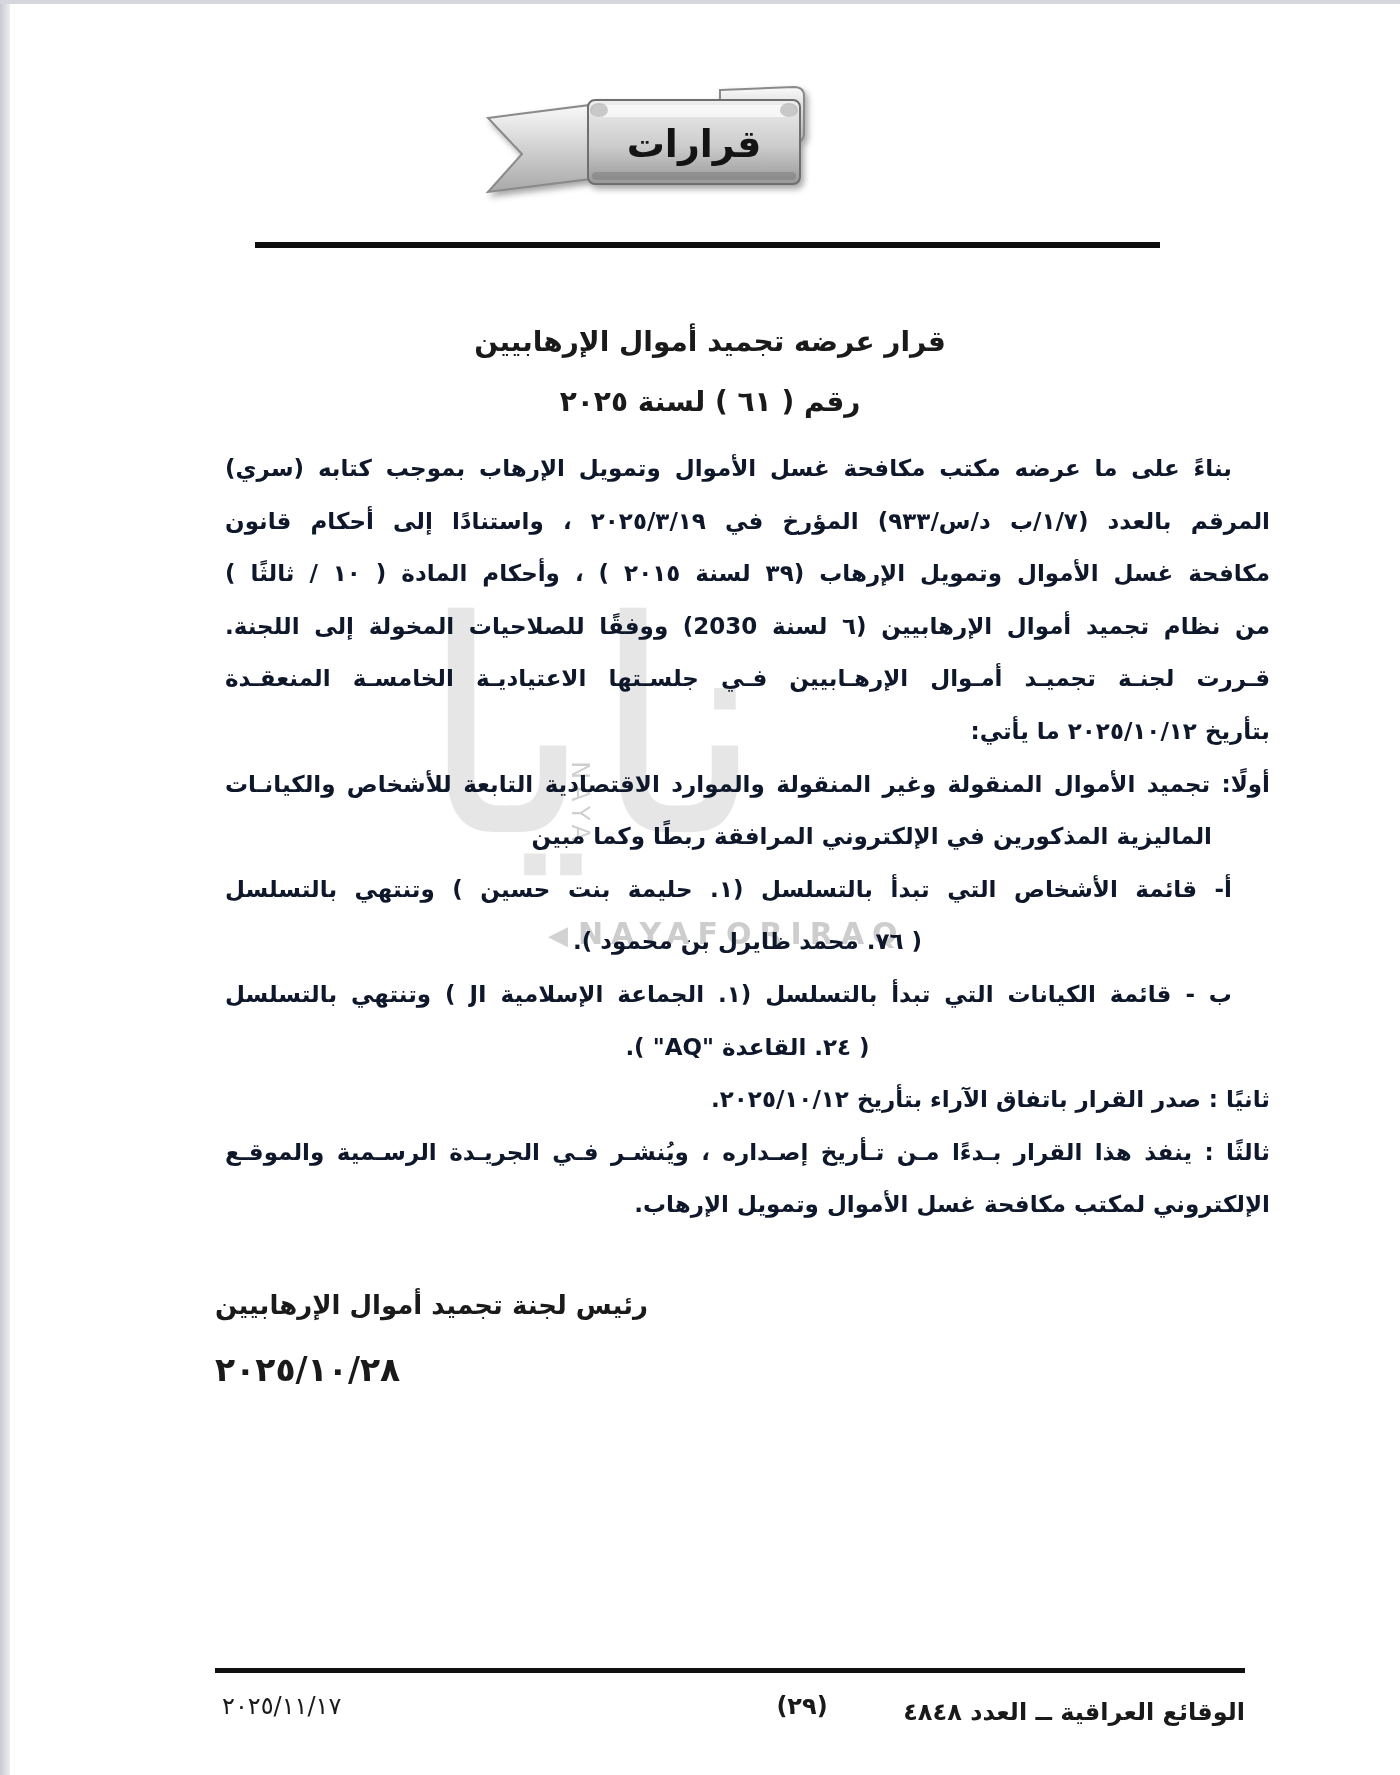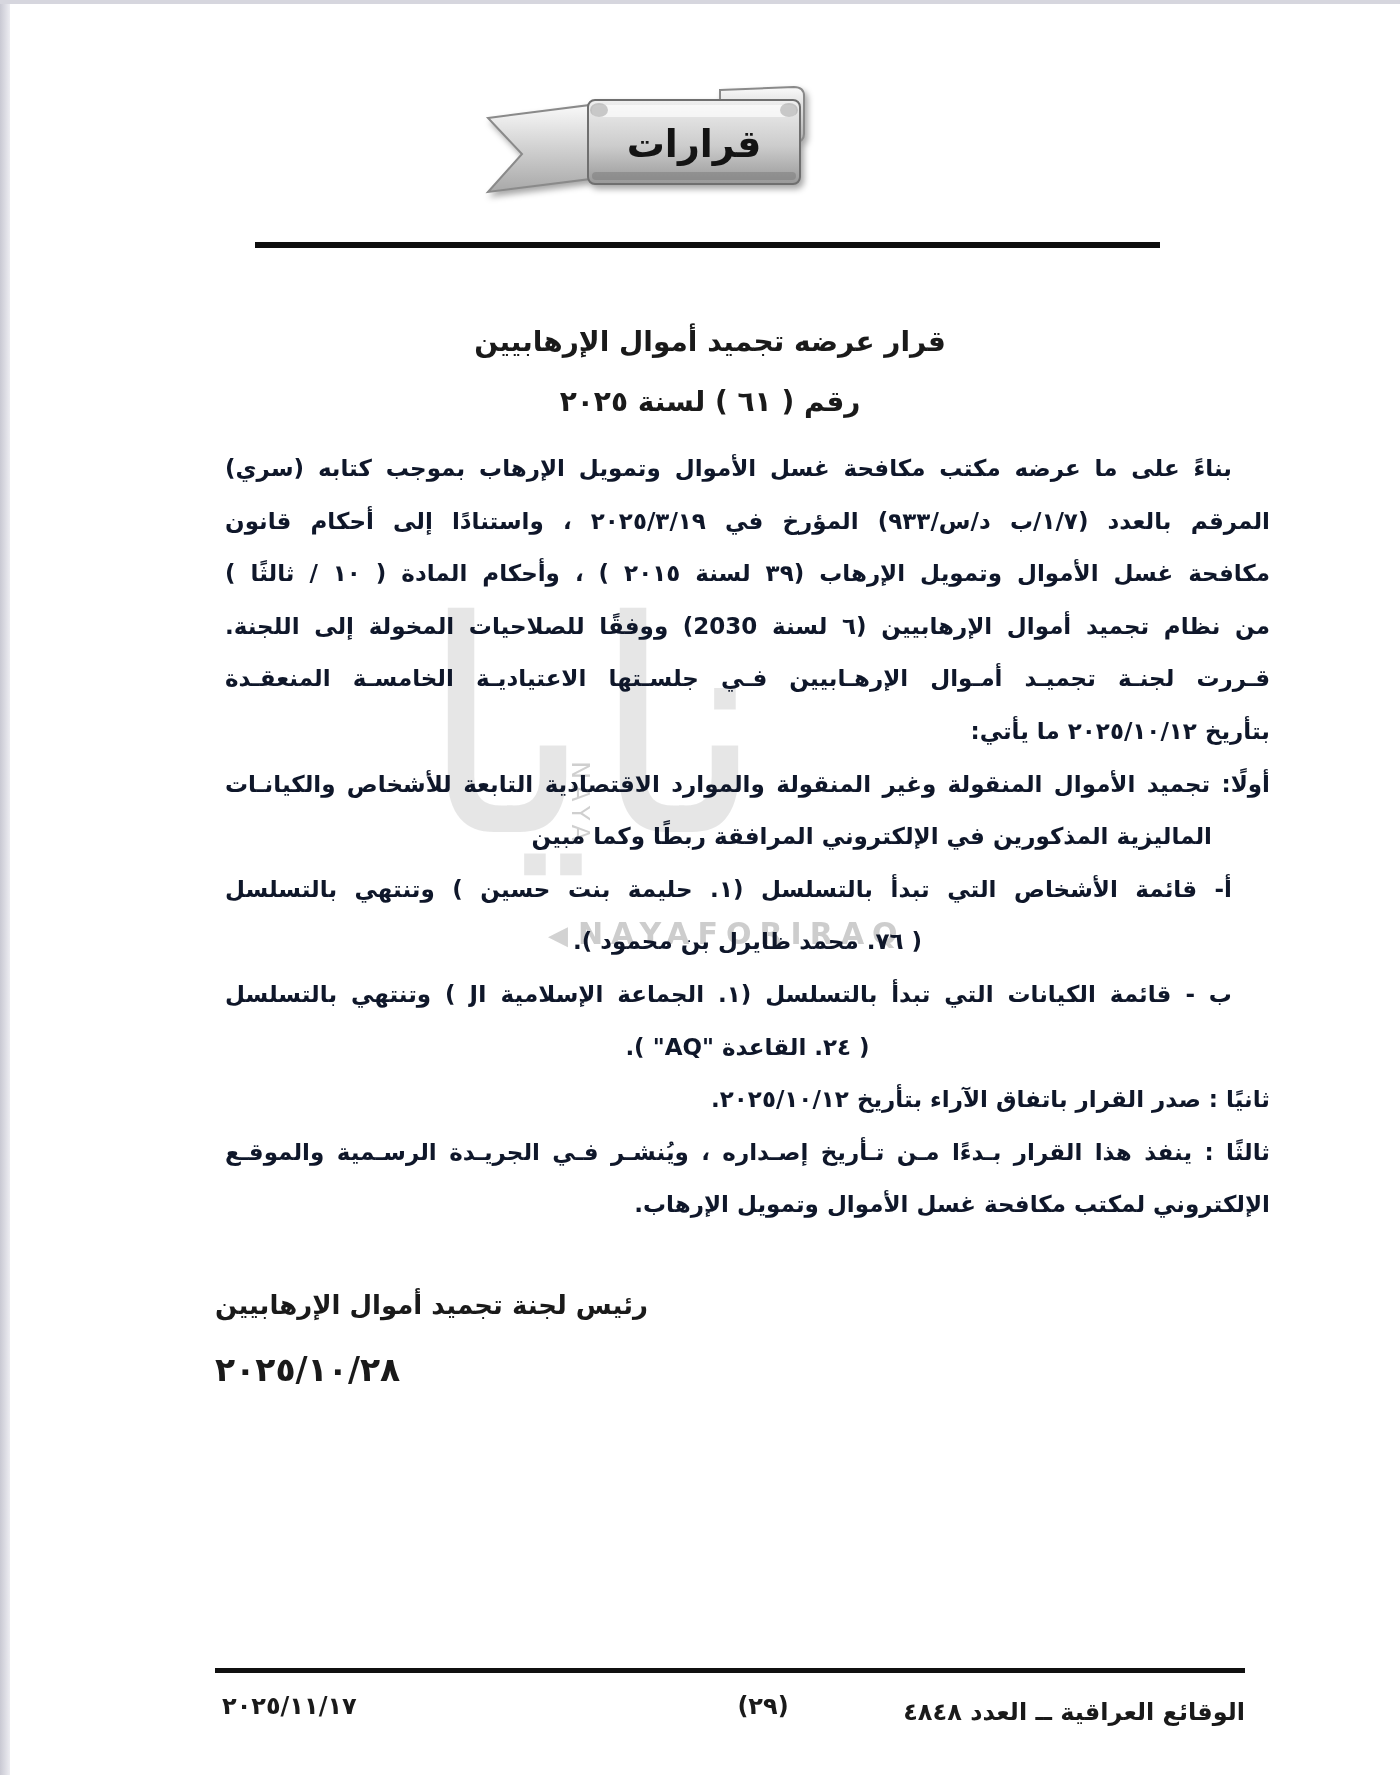--- a/index.html
+++ b/index.html
@@ -48,23 +48,23 @@
     opacity:0.28;font-weight:normal;}
   .wm-vert{left:470px;top:790px;width:220px;text-align:center;font-size:24px;
     letter-spacing:6px;opacity:0.55;transform:rotate(90deg);transform-origin:center;}
   .wm-horiz{left:548px;top:916px;font-size:30px;letter-spacing:8px;opacity:0.75;
     color:#bdbdbd;white-space:nowrap;font-weight:bold;}
   .wm-horiz .plane{font-size:26px;letter-spacing:0;margin-right:10px;color:#c3c3c3;}
 
   
   .footer-pub{position:absolute;right:155px;top:1690px;direction:rtl;
     font-weight:bold;font-size:24px;white-space:nowrap;margin-top:8px;}
-  .footer-page{position:absolute;left:703px;top:1692px;width:120px;text-align:center;
+  .footer-page{position:absolute;left:742px;top:1692px;width:120px;text-align:center;
     font-weight:bold;font-size:24px;direction:rtl;white-space:nowrap;}
-  .footer-date{position:absolute;left:222px;top:1692px;font-weight:bold;font-size:24px;
+  .footer-date{position:absolute;left:222px;top:1692px;font-weight:normal;font-size:24px;
     direction:rtl;letter-spacing:2px;white-space:nowrap;}
 </style>
 </head>
 <body>
 
 <div class="edge-left"></div>
 <div class="edge-top"></div>
 
 <div class="wm wm-big">نايا</div>
 <div class="wm wm-vert">NAYA</div>

